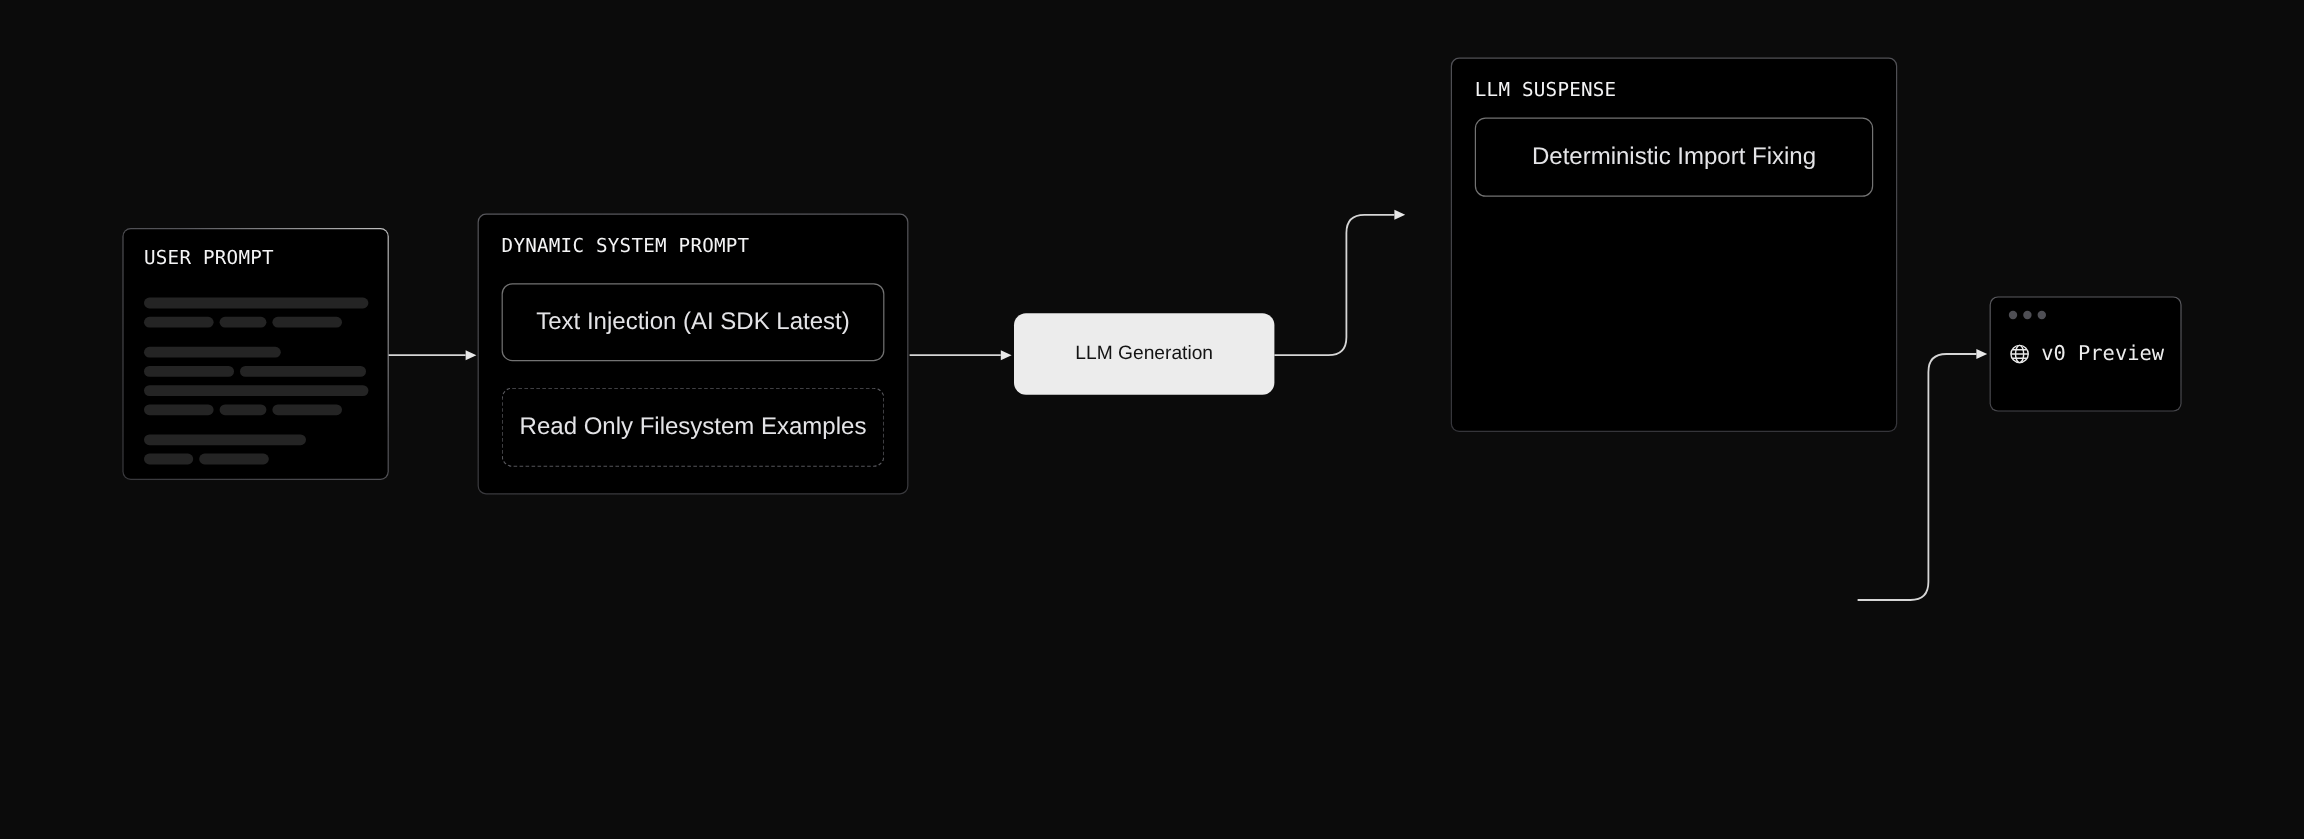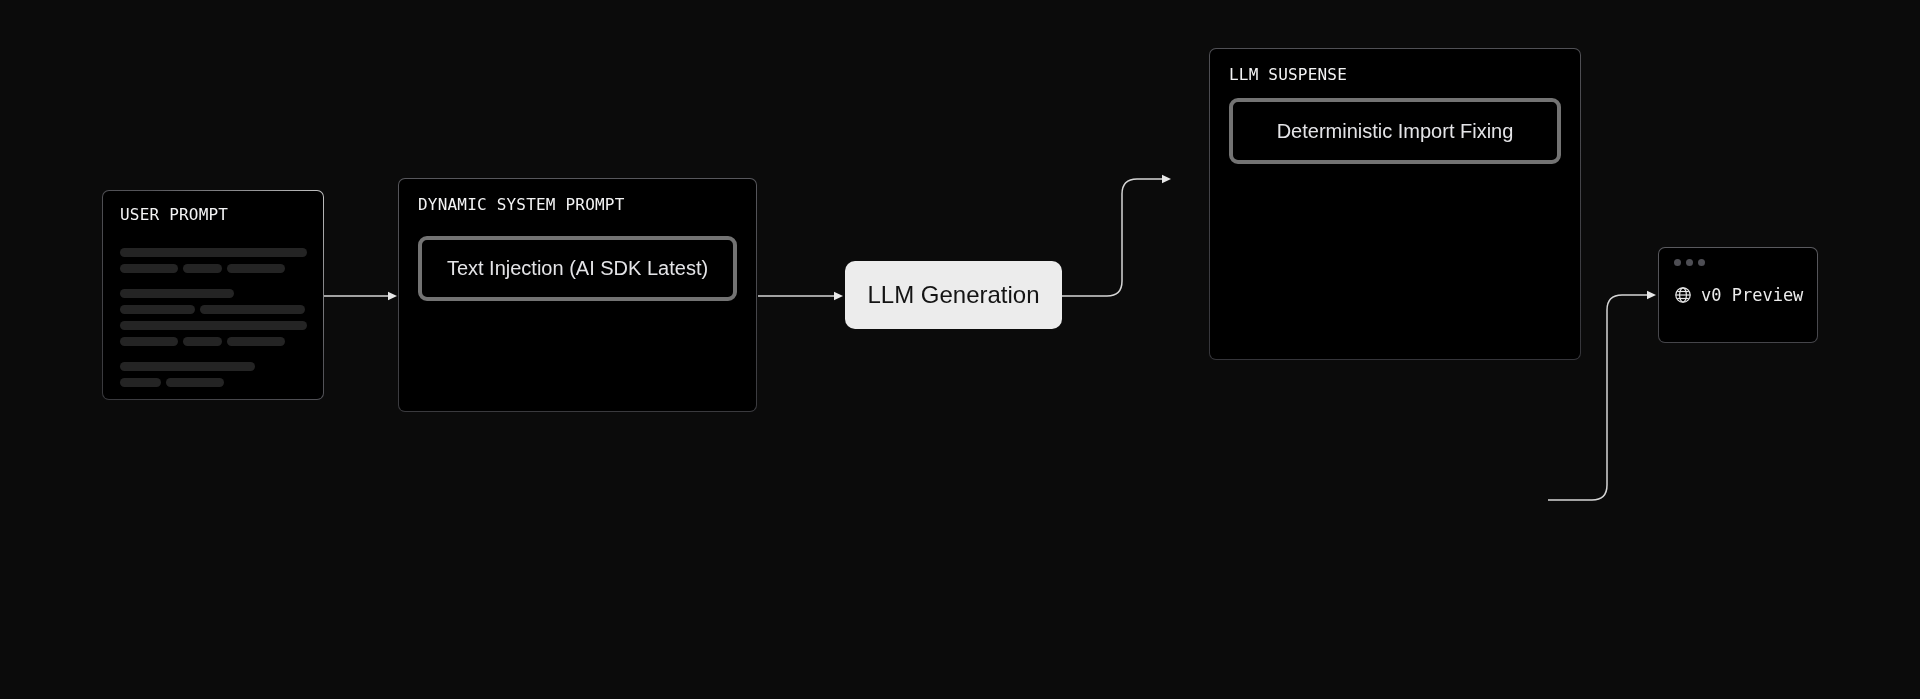--- a/index.html
+++ b/index.html
@@ -6,21 +6,21 @@
   #canvas{position:relative;width:1920px;height:699px;background:#0b0b0b;overflow:hidden;
           font-family:"Liberation Sans",sans-serif;}
 
   
   .gnode{position:absolute;border-radius:7px;}
   .gnode-body{position:absolute;inset:1px;background:#000;border-radius:6px;box-sizing:border-box;}
 
   .node-title{font-family:"DejaVu Sans Mono",monospace;font-size:16px;line-height:20px;
               color:#f4f4f5;letter-spacing:.2px;white-space:nowrap;}
 
-  .item-box{box-sizing:border-box;border:4px solid #737373;border-radius:9px;background:#000;
+  .item-box{box-sizing:border-box;border:1px solid #737373;border-radius:9px;background:#000;
             display:flex;align-items:center;justify-content:center;text-align:center;
             color:#e4e4e7;font-size:20px;line-height:33px;}
   .item-box.dashed{border:1px dashed #55555a;}
   .two-line{max-width:252px;margin:0 auto;}
 
   
   #user-prompt{left:102px;top:190px;width:178px;height:210px;
                background:linear-gradient(225deg,#c2c2c2,#55555a 40%,#38383c);padding-left:44px;}
   #user-prompt .gnode-body{padding:14px 16px 0 17px;}
   #user-prompt .node-title{margin-top:0;}
@@ -32,21 +32,21 @@
   
   #dynamic-system-prompt{left:398px;top:178px;width:359px;height:234px;
                background:linear-gradient(180deg,#57575c,#3a3a3e);}
   #dynamic-system-prompt .gnode-body{padding:16px 19px 0 19px;}
   #dsp-item-1{margin-top:21px;height:65px;}
   #dsp-item-2{margin-top:22px;height:66px;}
 
   
   #llm-generation{position:absolute;left:845px;top:261px;width:217px;height:68px;
                   background:#ececec;border-radius:10px;display:flex;align-items:center;
-                  justify-content:center;color:#141414;font-size:24px;}
+                  justify-content:center;color:#141414;font-size:16px;}
 
   
   #llm-suspense{left:1209px;top:48px;width:372px;height:312px;
                background:linear-gradient(180deg,#505055,#35353a);}
   #llm-suspense .gnode-body{padding:16px 19px 0 19px;}
   #suspense-item-1{margin-top:13px;height:66px;}
   #suspense-item-2{margin-top:17px;height:94px;}
 
   
   #auto-fixers{left:1174px;top:344px;width:374px;height:304px;
@@ -135,20 +135,23 @@
         </div>
     </div>
   </div>
 
   <div class="gnode" id="dynamic-system-prompt">
     <div class="gnode-body">
       <div class="node-title">DYNAMIC SYSTEM PROMPT</div>
       <div class="item-box" id="dsp-item-1">
         <span>Text Injection (AI SDK Latest)</span>
       </div>
+      <div class="item-box dashed" id="dsp-item-2">
+        <span>Read Only Filesystem Examples</span>
+      </div>
     </div>
   </div>
 
   <div id="llm-generation">
     <span>LLM Generation</span>
   </div>
 
   <div class="gnode" id="llm-suspense">
     <div class="gnode-body">
       <div class="node-title">LLM SUSPENSE</div>

